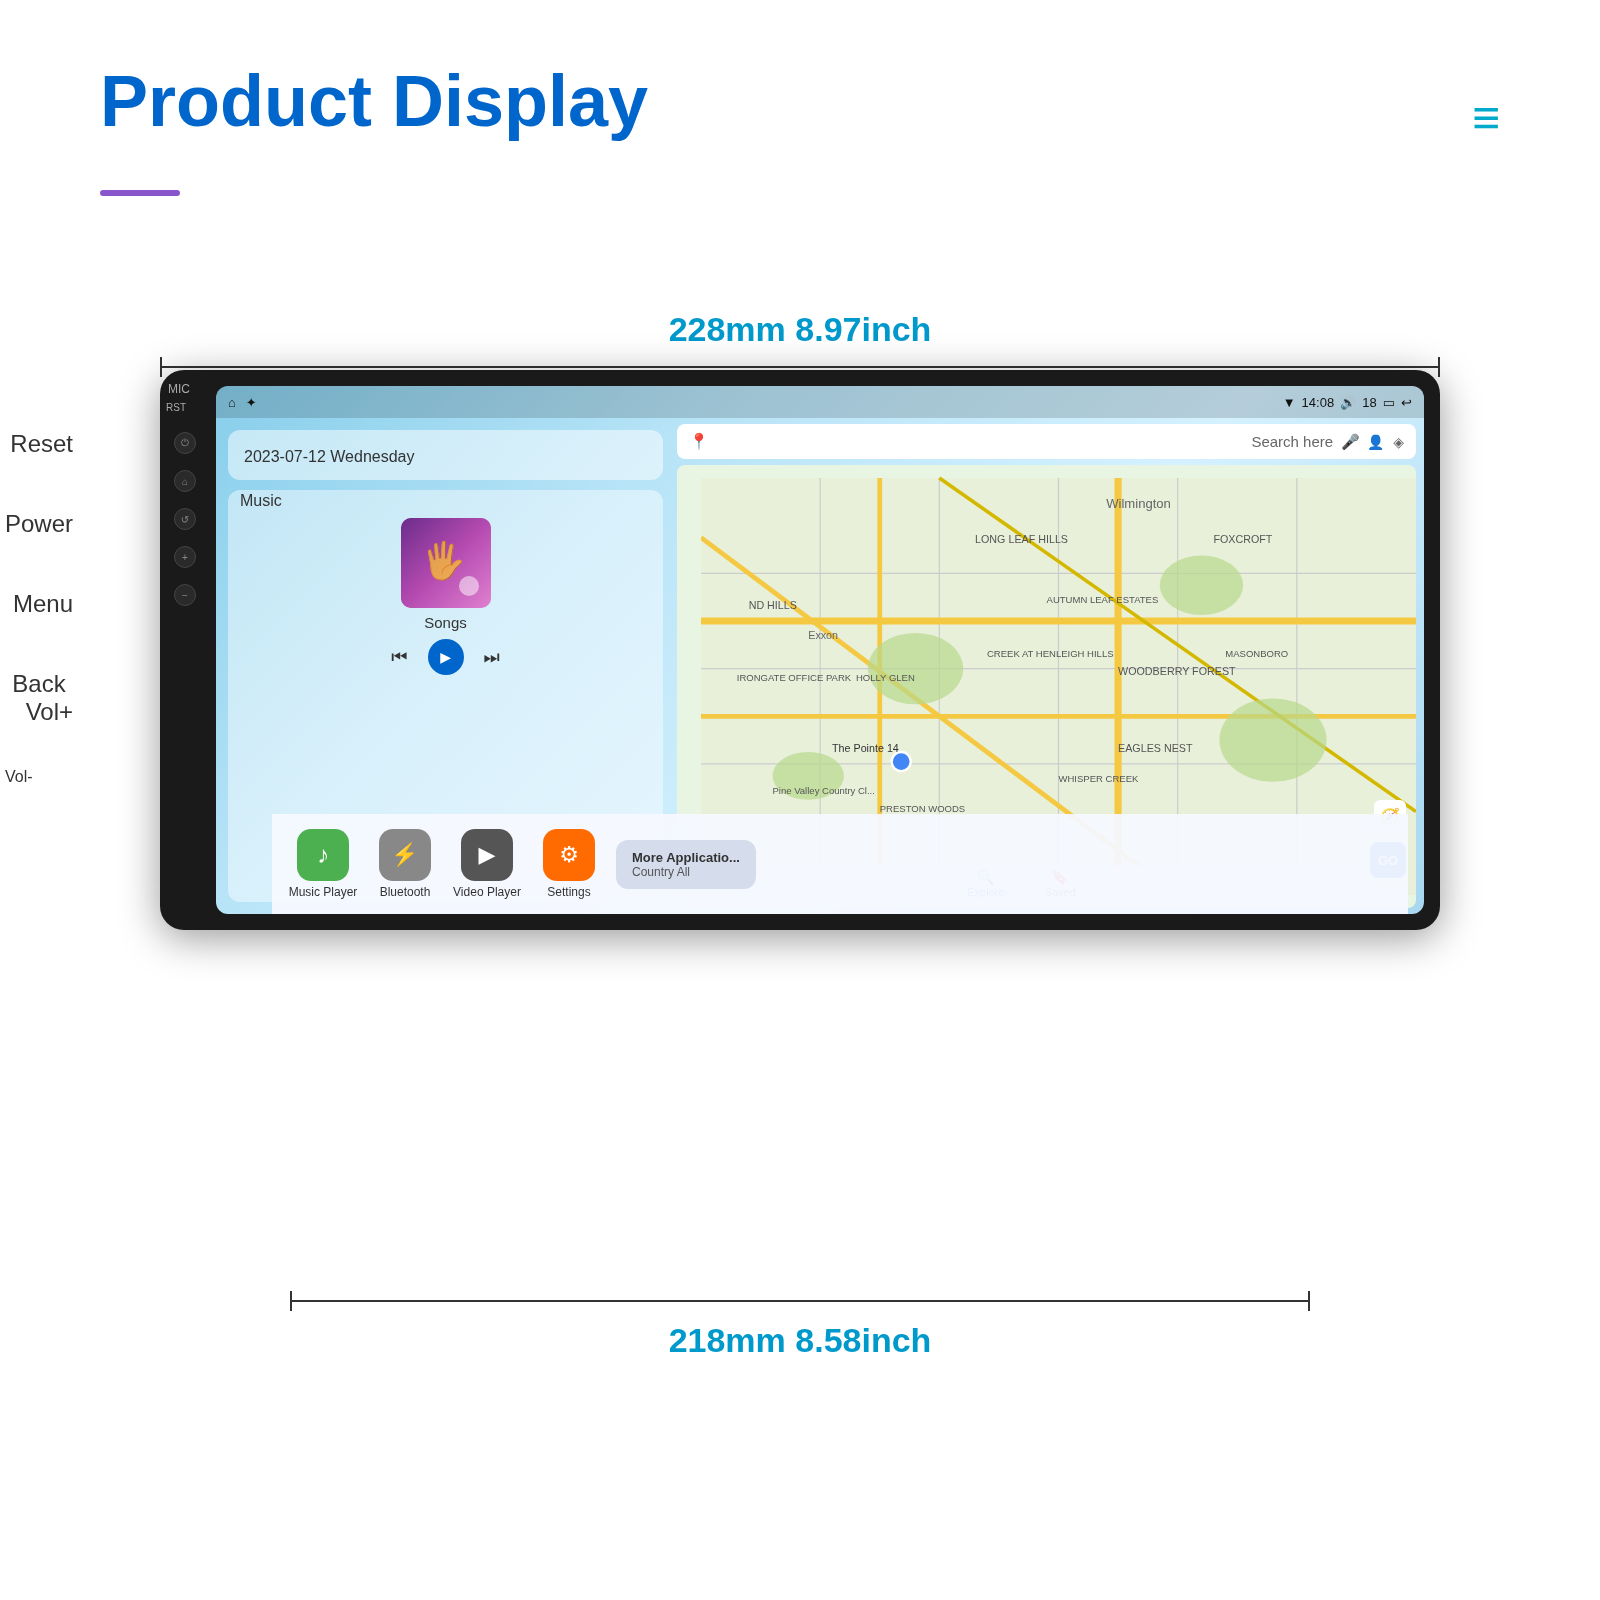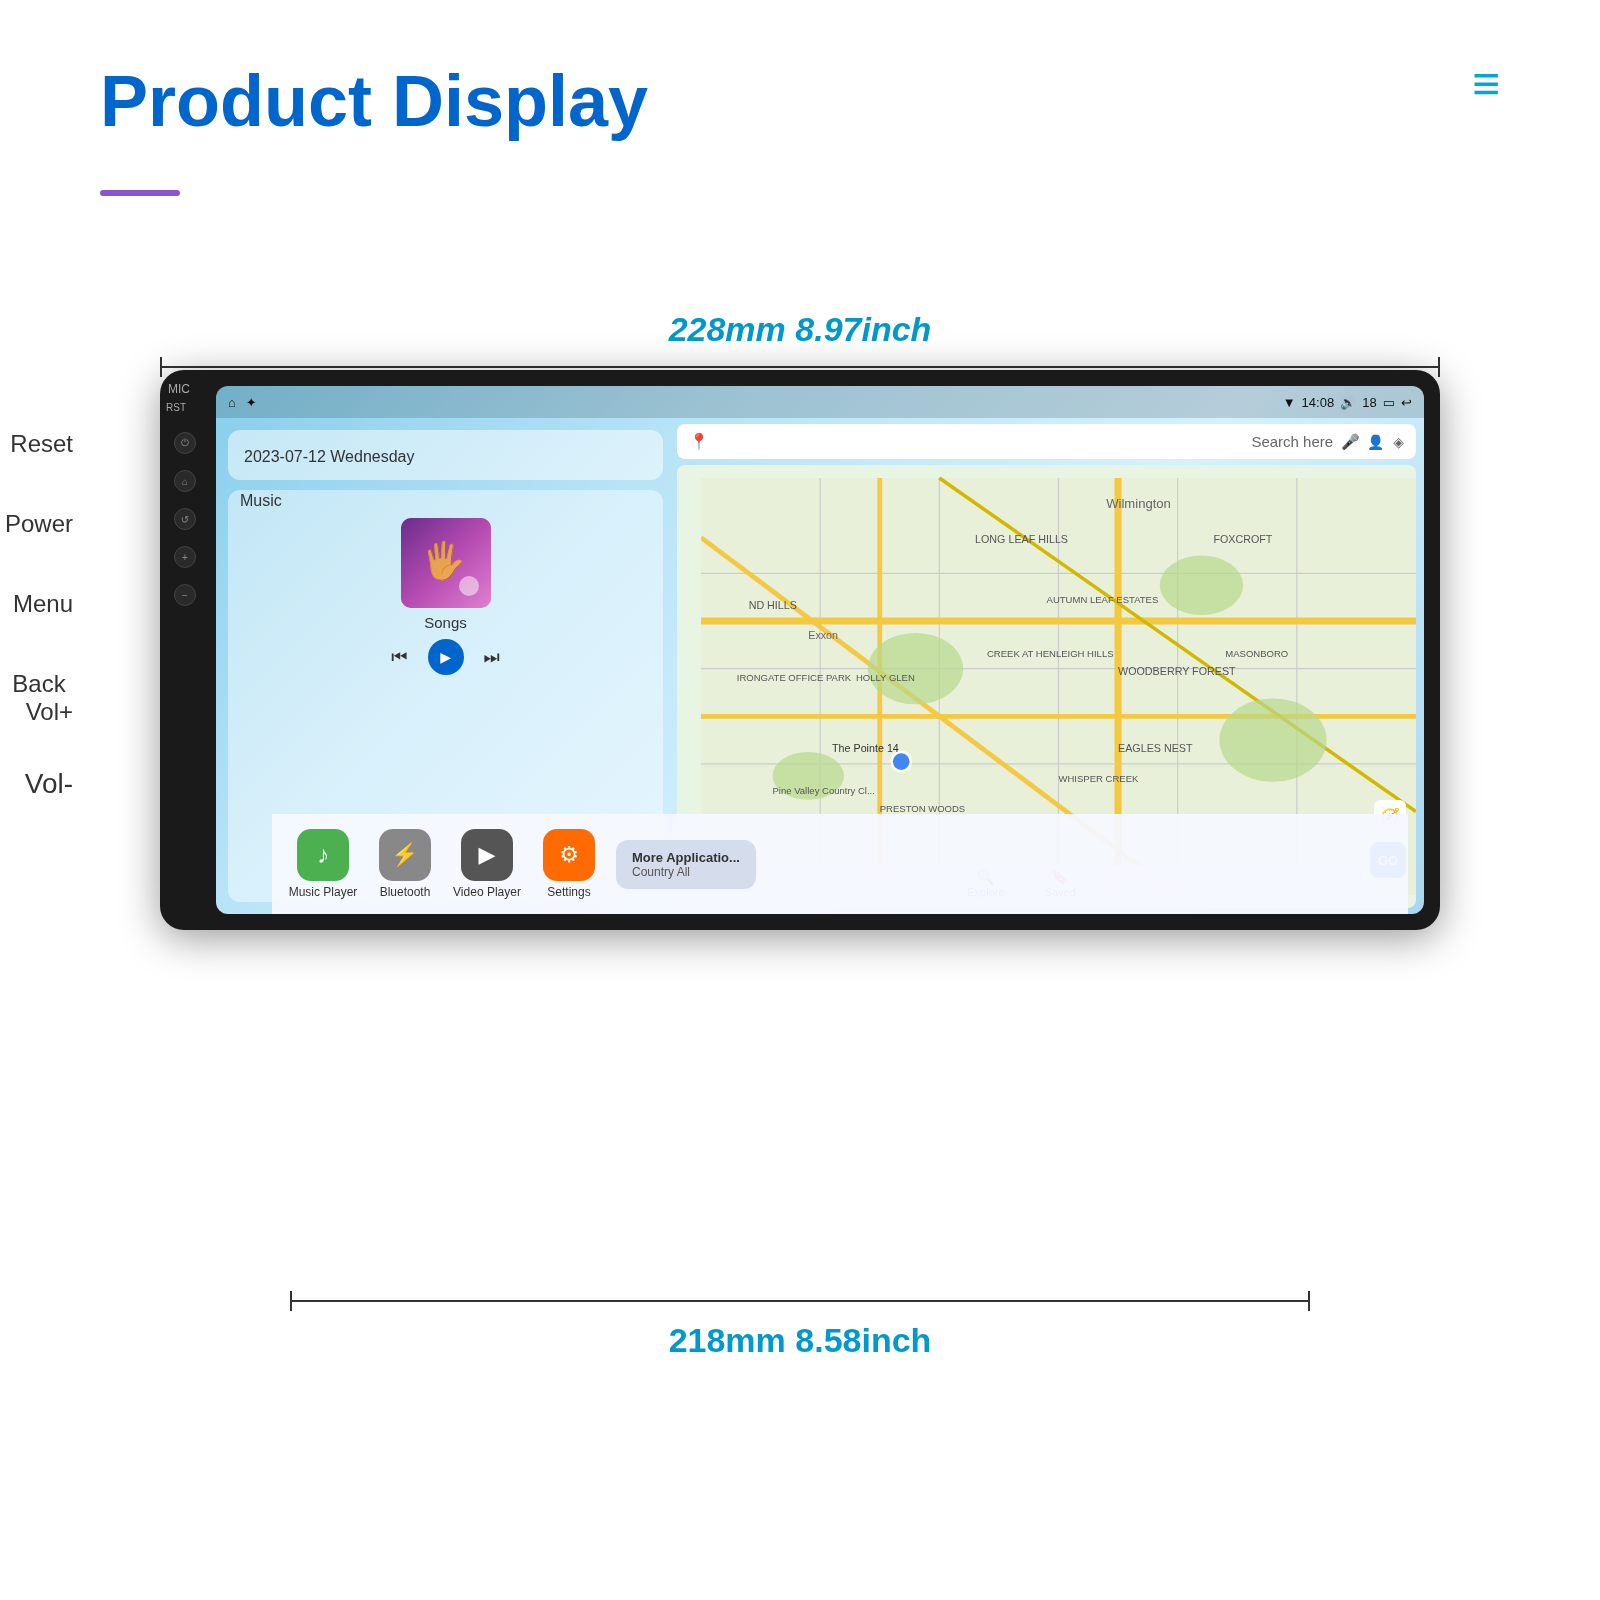--- a/index.html
+++ b/index.html
@@ -12,21 +12,21 @@
       overflow: hidden;
     }
 
     
     .header {
       position: absolute;
       top: 60px;
       left: 100px;
       right: 100px;
       display: flex;
-      align-items: flex-start;
+      align-items: flex-end;
       justify-content: space-between;
     }
     .header-title {
       font-size: 72px;
       font-weight: 900;
       color: #0066cc;
     }
     .hamburger-icon {
       font-size: 48px;
       color: #00aacc;
@@ -312,38 +312,38 @@
 </head>
 <body>
 
 <div class="header">
   <h1 class="header-title">Product Display</h1>
   <div class="hamburger-icon">≡</div>
 </div>
 
 <div class="purple-line"></div>
 
-<div style="position:absolute; top:310px; left:160px; right:160px; display:flex; flex-direction:column; align-items:center;font-style:italic;">
+<div style="position:absolute; top:310px; left:160px; right:160px; display:flex; flex-direction:column; align-items:center;">
   <div style="font-size:34px; color:#0099cc; font-weight:600; margin-bottom:8px;">228mm 8.97inch</div>
   <div style="width:100%; display:flex; align-items:center;">
     <div style="width:2px; height:20px; background:#333;"></div>
     <div style="flex:1; height:2px; background:#333;"></div>
     <div style="width:2px; height:20px; background:#333;"></div>
   </div>
 </div>
 
 <div class="device-wrapper">
 
   <div style="position:absolute; left:-155px; top:60px;">
     <div style="font-size:24px; color:#333; text-align:right; margin-bottom:52px;">Reset</div>
     <div style="font-size:24px; color:#333; text-align:right; margin-bottom:52px;">Power</div>
     <div style="font-size:24px; color:#333; text-align:right; margin-bottom:52px;">Menu</div>
     <div style="font-size:24px; color:#333; text-align:center; ">Back</div>
     <div style="font-size:24px; color:#333; text-align:right; margin-bottom:42px;">Vol+</div>
-    <div style="font-size:28px; color:#333; text-align:right;">Vol-</div>
+    <div style="font-size:16px; color:#333; ">Vol-</div>
   </div>
 
   <div class="device">
 
     <div style="position:absolute; left:8px; top:12px; font-size:12px; color:#aaa;">MIC</div>
     <div style="position:absolute; left:6px; top:32px; font-size:10px; color:#aaa;">RST</div>
 
     <div style="position:absolute; left:14px; top:62px; display:flex; flex-direction:column; gap:16px; align-items:center;">
       <div style="width:22px; height:22px; border-radius:50%; background:#2a2a2a; border:1px solid #444; display:flex; align-items:center; justify-content:center; color:#888; font-size:10px;">⏻</div>
       <div style="width:22px; height:22px; border-radius:50%; background:#2a2a2a; border:1px solid #444; display:flex; align-items:center; justify-content:center; color:#888; font-size:10px;">⌂</div>

